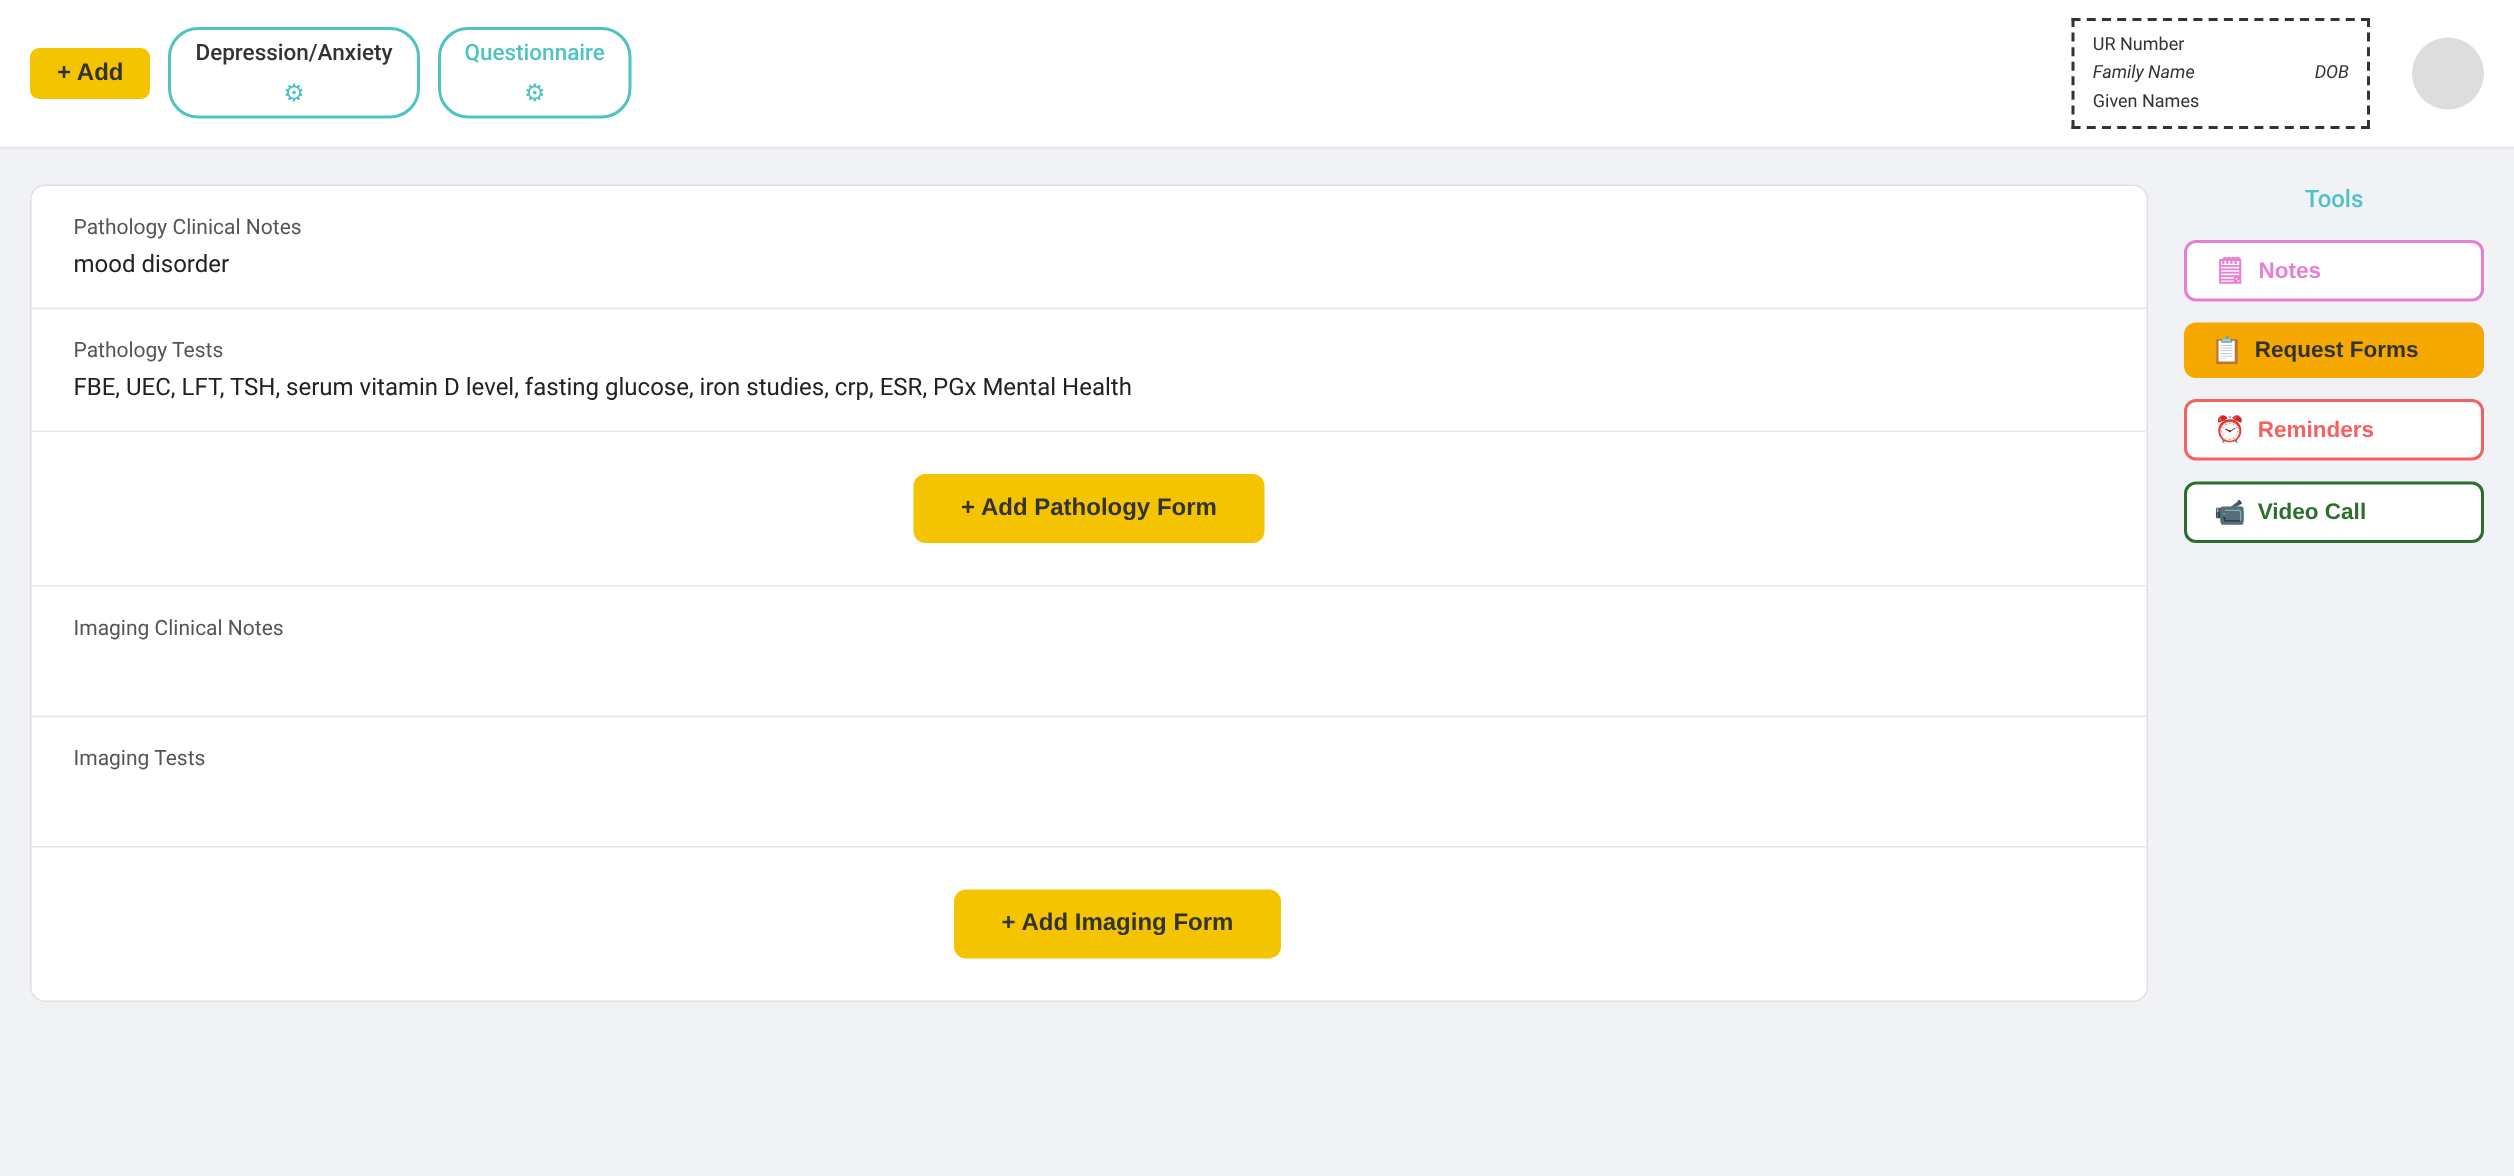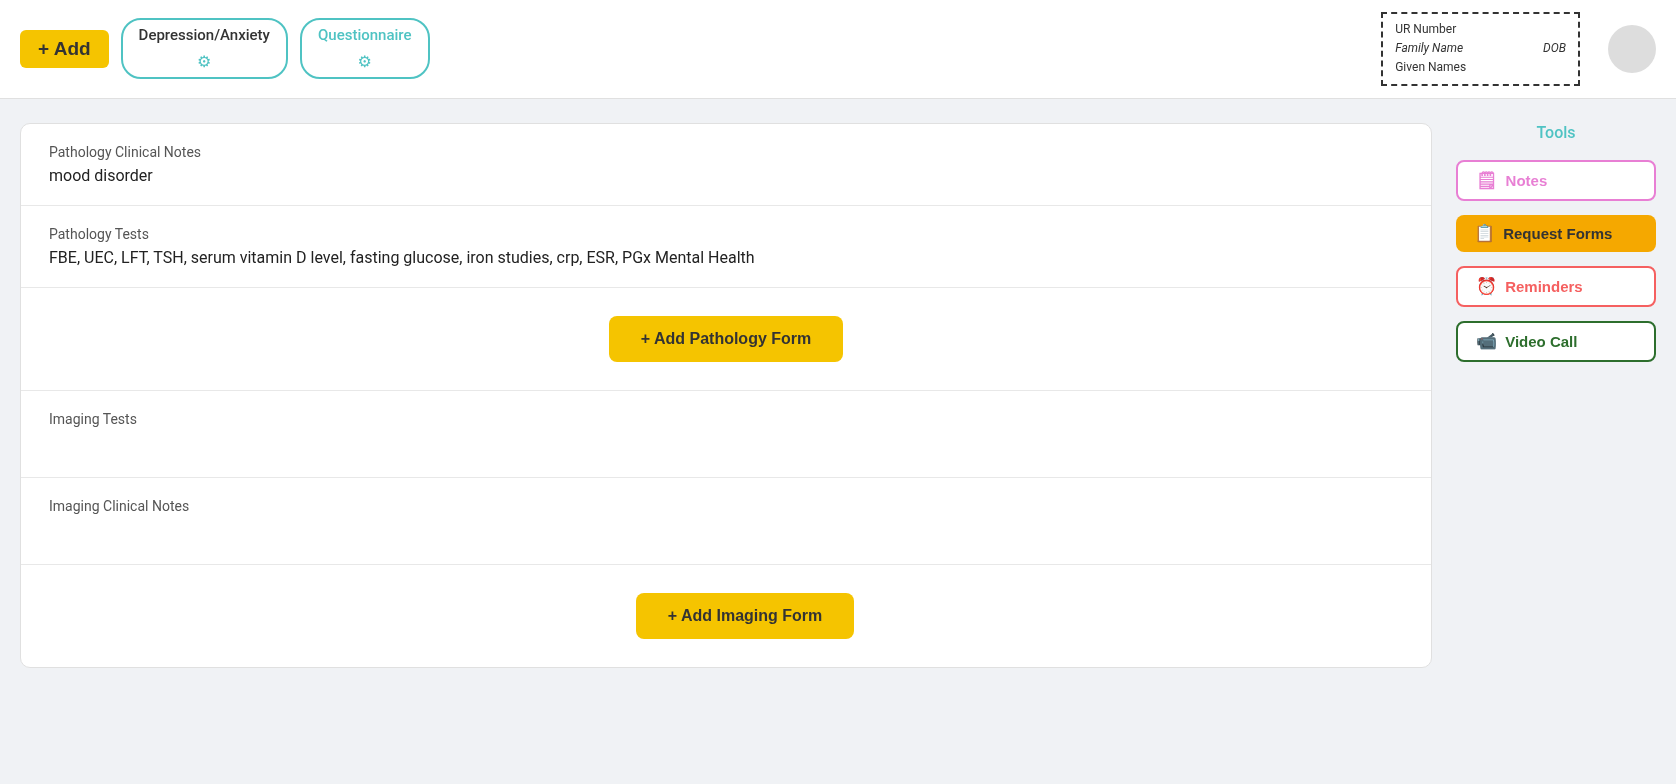--- a/index.html
+++ b/index.html
@@ -19,21 +19,21 @@
       border-bottom: 1px solid #e0e0e0;
       gap: 12px;
     }
 
     .btn-add {
       background: #f5c400;
       color: #333;
       border: none;
       border-radius: 6px;
       padding: 8px 18px;
-      font-size: 19px;
+      font-size: 16px;
       font-weight: 600;
       cursor: pointer;
       display: flex;
       align-items: center;
       gap: 6px;
     }
 
     .tab-pill {
       display: flex;
       align-items: center;
@@ -244,26 +244,26 @@
     <div class="section-block">
       <div class="section-label">Pathology Tests</div>
       <div class="section-value">FBE, UEC, LFT, TSH, serum vitamin D level, fasting glucose, iron studies, crp, ESR, PGx Mental Health</div>
     </div>
 
     <div class="center-btn-block">
       <button class="btn-add-form">+ Add Pathology Form</button>
     </div>
 
     <div class="section-block">
+      <div class="section-label">Imaging Clinical Notes</div>
+      <div class="section-value" style="min-height:24px;"></div>
+    </div>
+
+    <div class="section-block">
       <div class="section-label">Imaging Tests</div>
-      <div class="section-value" style="min-height:24px;"></div>
-    </div>
-
-    <div class="section-block">
-      <div class="section-label">Imaging Clinical Notes</div>
       <div class="section-value" style="min-height:24px;"></div>
     </div>
 
     <div class="center-btn-block">
       <button class="btn-add-form">+ Add Imaging Form</button>
     </div>
 
   </div>
 
   <div class="tools-sidebar">

